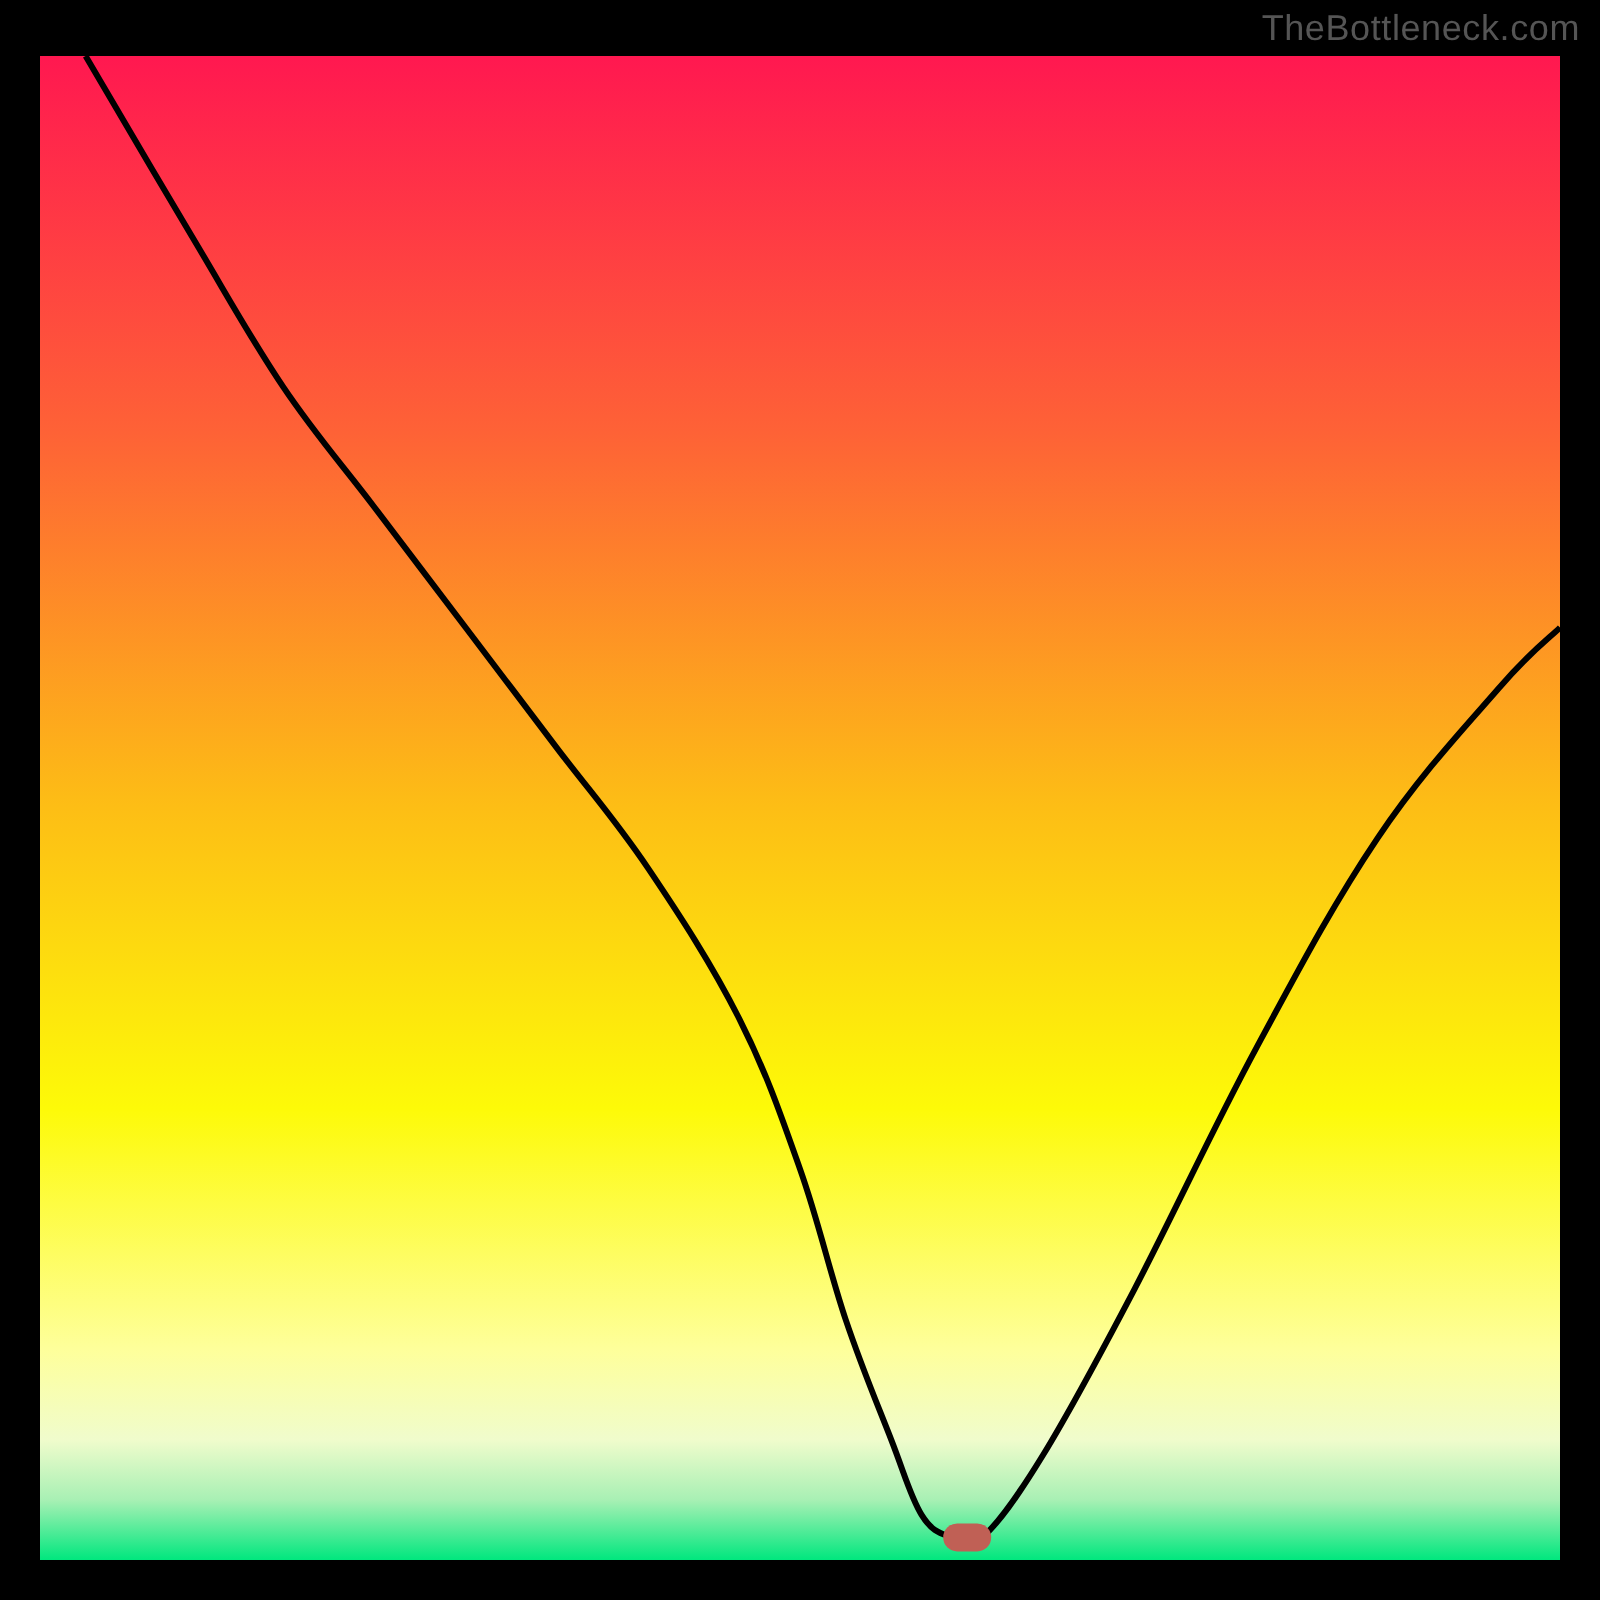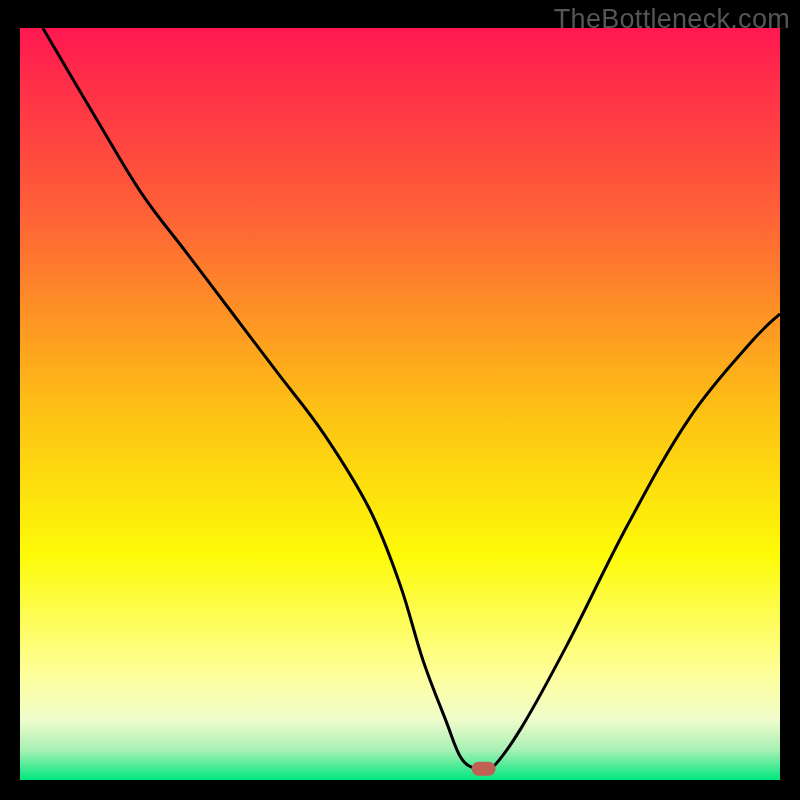--- a/index.html
+++ b/index.html
@@ -9,21 +9,21 @@
     background: #000;
     position: relative;
     font-family: Arial, Helvetica, sans-serif;
     overflow: hidden;
   }
   .watermark {
     position: absolute;
     top: 4px;
     right: 10px;
     color: #555;
-    font-size: 27px;
+    font-size: 18px;
     font-weight: 500;
     letter-spacing: 0.3px;
     z-index: 5;
   }
   .plot-area {
     position: absolute;
     left: 20px;
     top: 28px;
     width: 760px;
     height: 752px;

